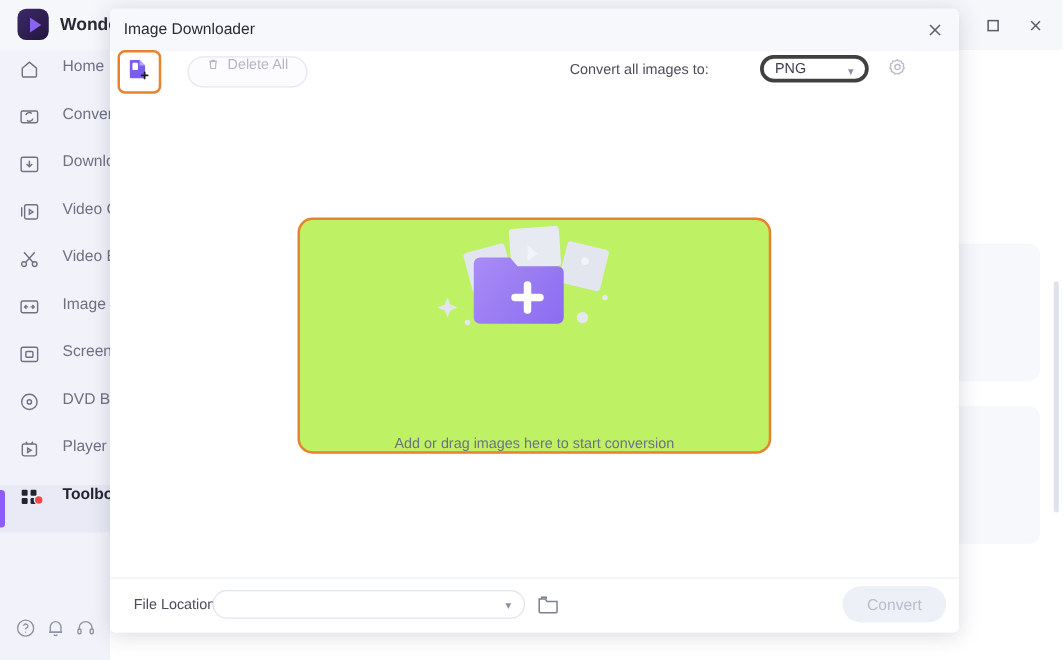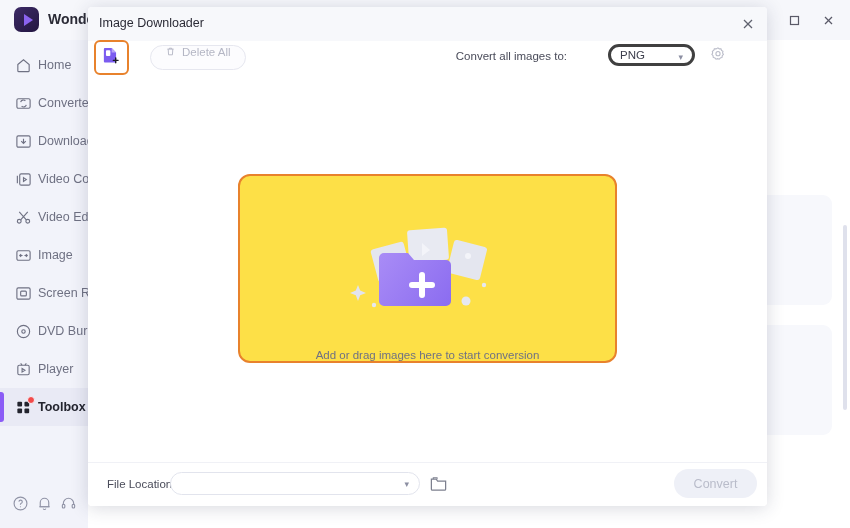--- a/index.html
+++ b/index.html
@@ -63,22 +63,22 @@
   }
 
   
   .sidebar {
     position: absolute; left: 0; top: 40px;
     width: 88px; height: 488px;
     background: #f2f3fa;
   }
   .side-item {
     position: relative;
-    height: 38px; display: flex; align-items: center;
-    padding-left: 14px; gap: 6px;
+    height: 38px; display: flex; align-items: flex-start;
+    padding-left: 14px; gap: 18px;
     color: #6f7183; font-size: 12.5px;
     white-space: nowrap;
   }
   .side-item .ico {
     width: 18px; height: 18px; flex: 0 0 18px;
     display: flex; align-items: center; justify-content: center;
   }
   .side-item.active {
     background: #e9eaf5; color: #23242e; font-weight: 700;
   }
@@ -185,23 +185,23 @@
 
   .modal-body {
     position: absolute; top: 74px; left: 0;
     width: 679px; height: 382px;
     background: #ffffff;
   }
   .dropzone {
     position: absolute; left: 150px; top: 93px;
     width: 375px; height: 185px;
     border: 2px solid #e8822c; border-radius: 12px;
-    background: #fde047;
+    background: #bef264;
     display: flex; flex-direction: column;
-    align-items: center; justify-content: flex-end;
+    align-items: center; justify-content: space-between;
   }
   .dz-art { position: relative; width: 180px; height: 100px; }
   .dz-hint {
     font-size: 11.5px; color: #6f7183; margin-top: 26px;
   }
 
   .modal-footer {
     position: absolute; bottom: 0; left: 0;
     width: 679px; height: 43px;
     background: #ffffff; border-top: 1px solid #f0f1f6;

